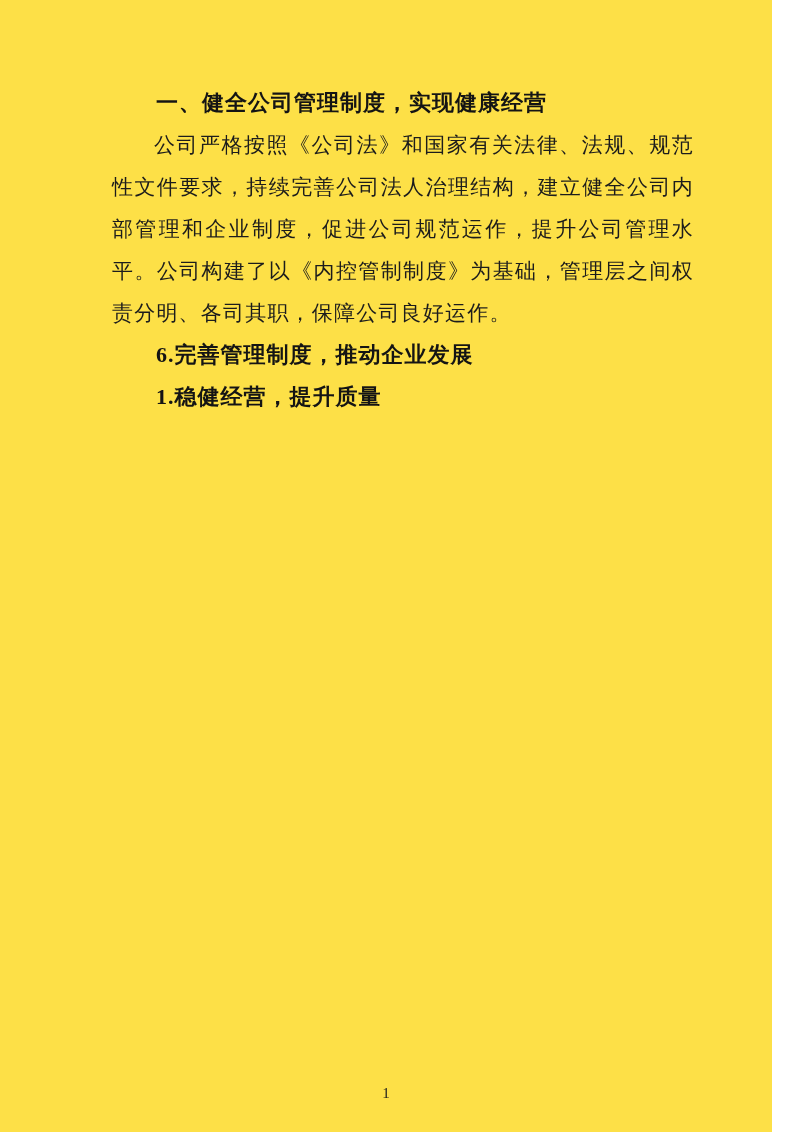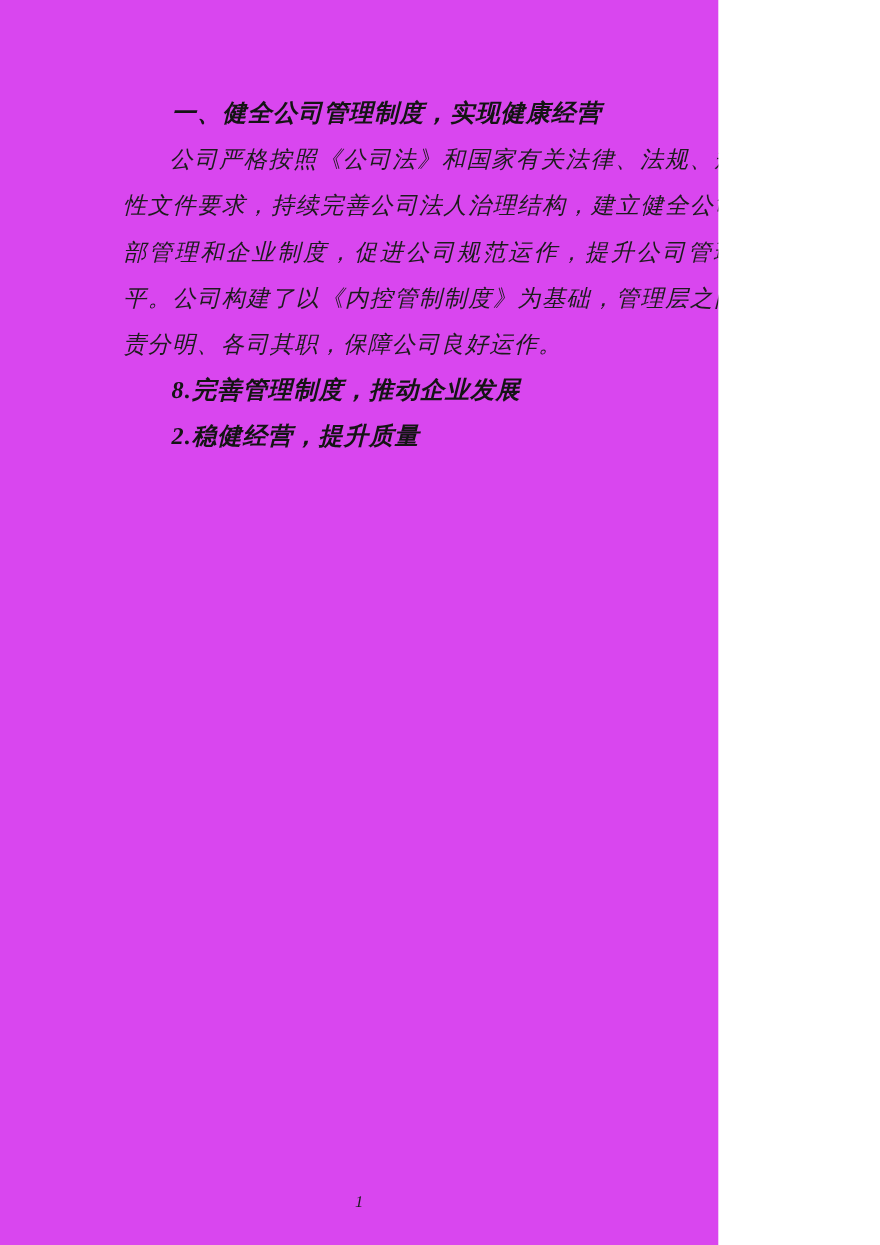--- a/index.html
+++ b/index.html
@@ -2,27 +2,26 @@
 <html><head>
 <meta charset="utf-8">
 <style>
   html, body {
     margin: 0;
     padding: 0;
     background: #ffffff;
   }
   .page {
     position: relative;
-    width: 653px;
+    width: 772px;
     height: 1132px;
-    background: #d946ef;
+    background: #fde047;
     overflow: hidden;
     font-family: "Liberation Serif", "DejaVu Serif", serif;
     color: #1c1c1c;
-    font-style: italic;
   }
   .content {
     position: absolute;
     left: 112px;
     top: 82px;
     width: 582px;
   }
   .heading {
     margin: 0;
     font-size: 22px;
@@ -53,17 +52,17 @@
     color: #1c1c1c;
   }
 </style>
 </head>
 <body>
 
 <div class="page">
   <div class="content" id="doc-content">
       <h2 class="heading">一、健全公司管理制度，实现健康经营</h2>
       <p class="para">公司严格按照《公司法》和国家有关法律、法规、规范性文件要求，持续完善公司法人治理结构，建立健全公司内部管理和企业制度，促进公司规范运作，提升公司管理水平。公司构建了以《内控管制制度》为基础，管理层之间权责分明、各司其职，保障公司良好运作。</p>
-      <h2 class="heading">8.完善管理制度，推动企业发展</h2>
-      <h2 class="heading">2.稳健经营，提升质量</h2>
+      <h2 class="heading">6.完善管理制度，推动企业发展</h2>
+      <h2 class="heading">1.稳健经营，提升质量</h2>
     </div>
   <div class="page-number">1</div>
 </div>
 
 </body></html>

